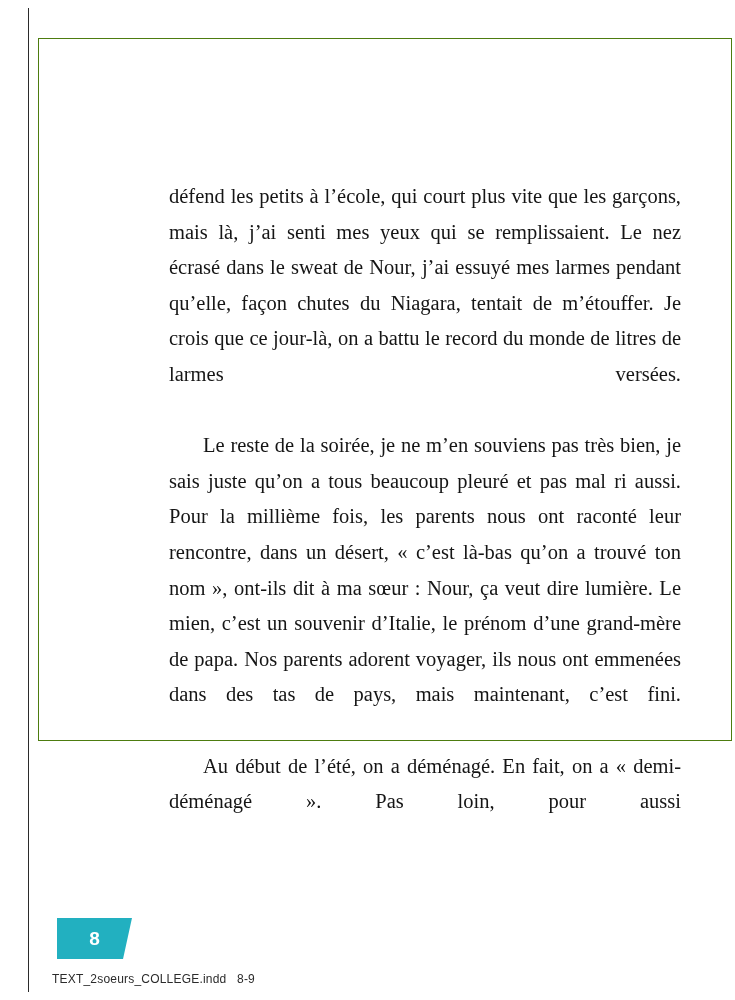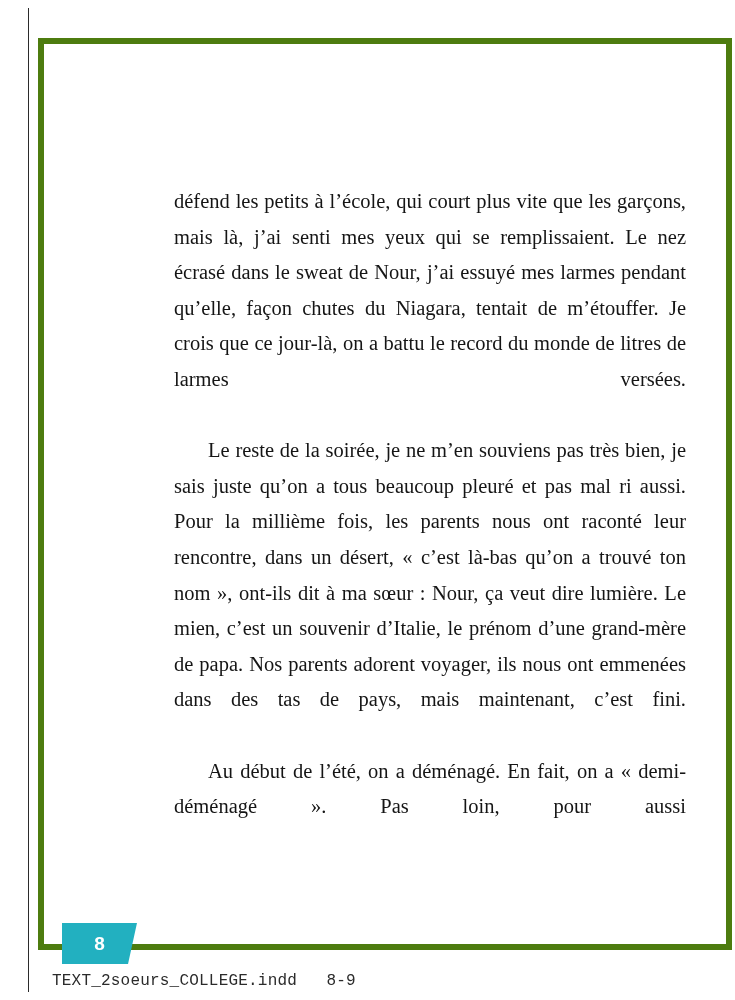--- a/index.html
+++ b/index.html
@@ -14,22 +14,22 @@
     font-family: "Liberation Serif", serif;
     overflow: hidden;
   }
 
   
   .page-frame {
     position: absolute;
     left: 38px;
     top: 38px;
     width: 694px;
-    height: 912px;
-    border: 6px solid #4d7c0f;
+    height: 703px;
+    border: 1px solid #4d7c0f;
     box-sizing: border-box;
     background: #ffffff;
   }
 
   
   .trim-line-left {
     position: absolute;
     left: 28px;
     top: 8px;
     width: 1px;
@@ -83,22 +83,22 @@
     align-items: center;
     justify-content: center;
     clip-path: polygon(0 0, 100% 0, 88% 100%, 0 100%);
   }
 
   
   .footer {
     position: absolute;
     left: 52px;
     top: 972px;
-    font-family: Liberation Mono, monospace;
-    font-size: 16px;
+    font-family: Liberation Sans, sans-serif;
+    font-size: 12px;
     color: #2b2b2b;
     letter-spacing: 0.2px;
     white-space: pre;
   }
 </style>
 </head>
 <body>
 
 <div class="trim-line-left"></div>
 

